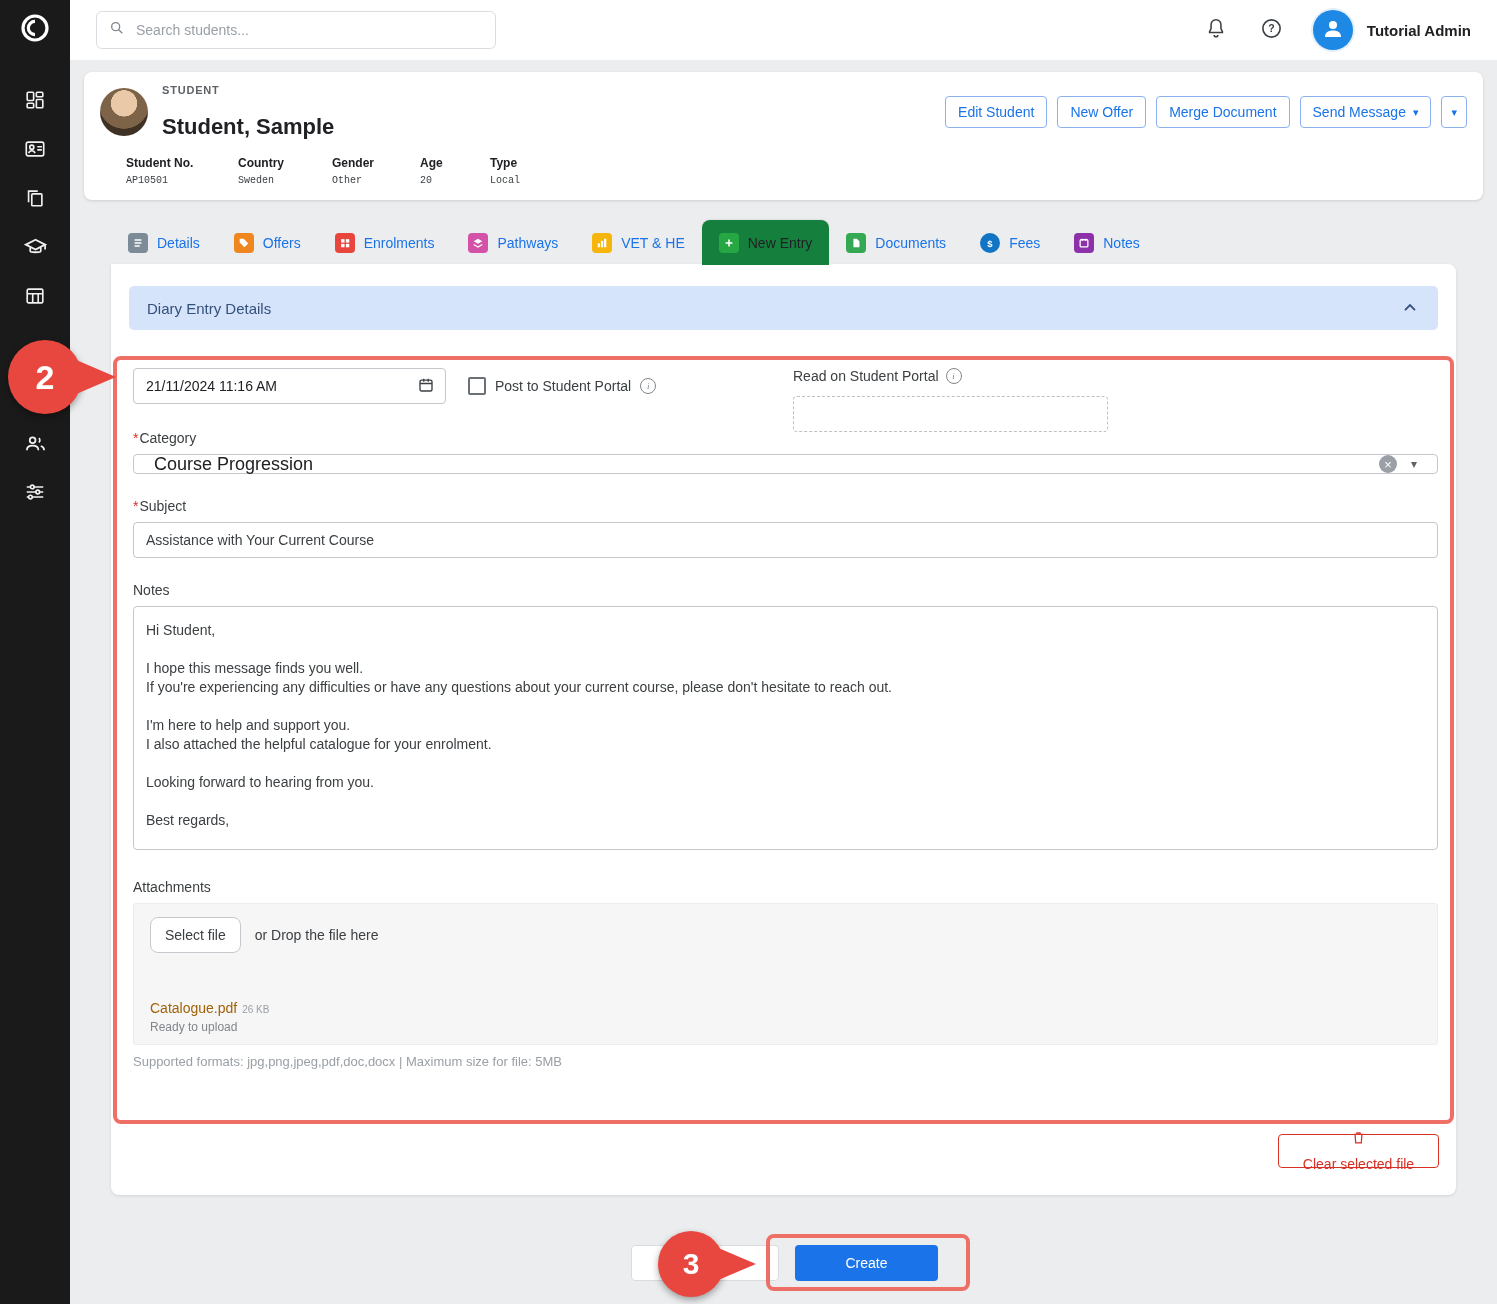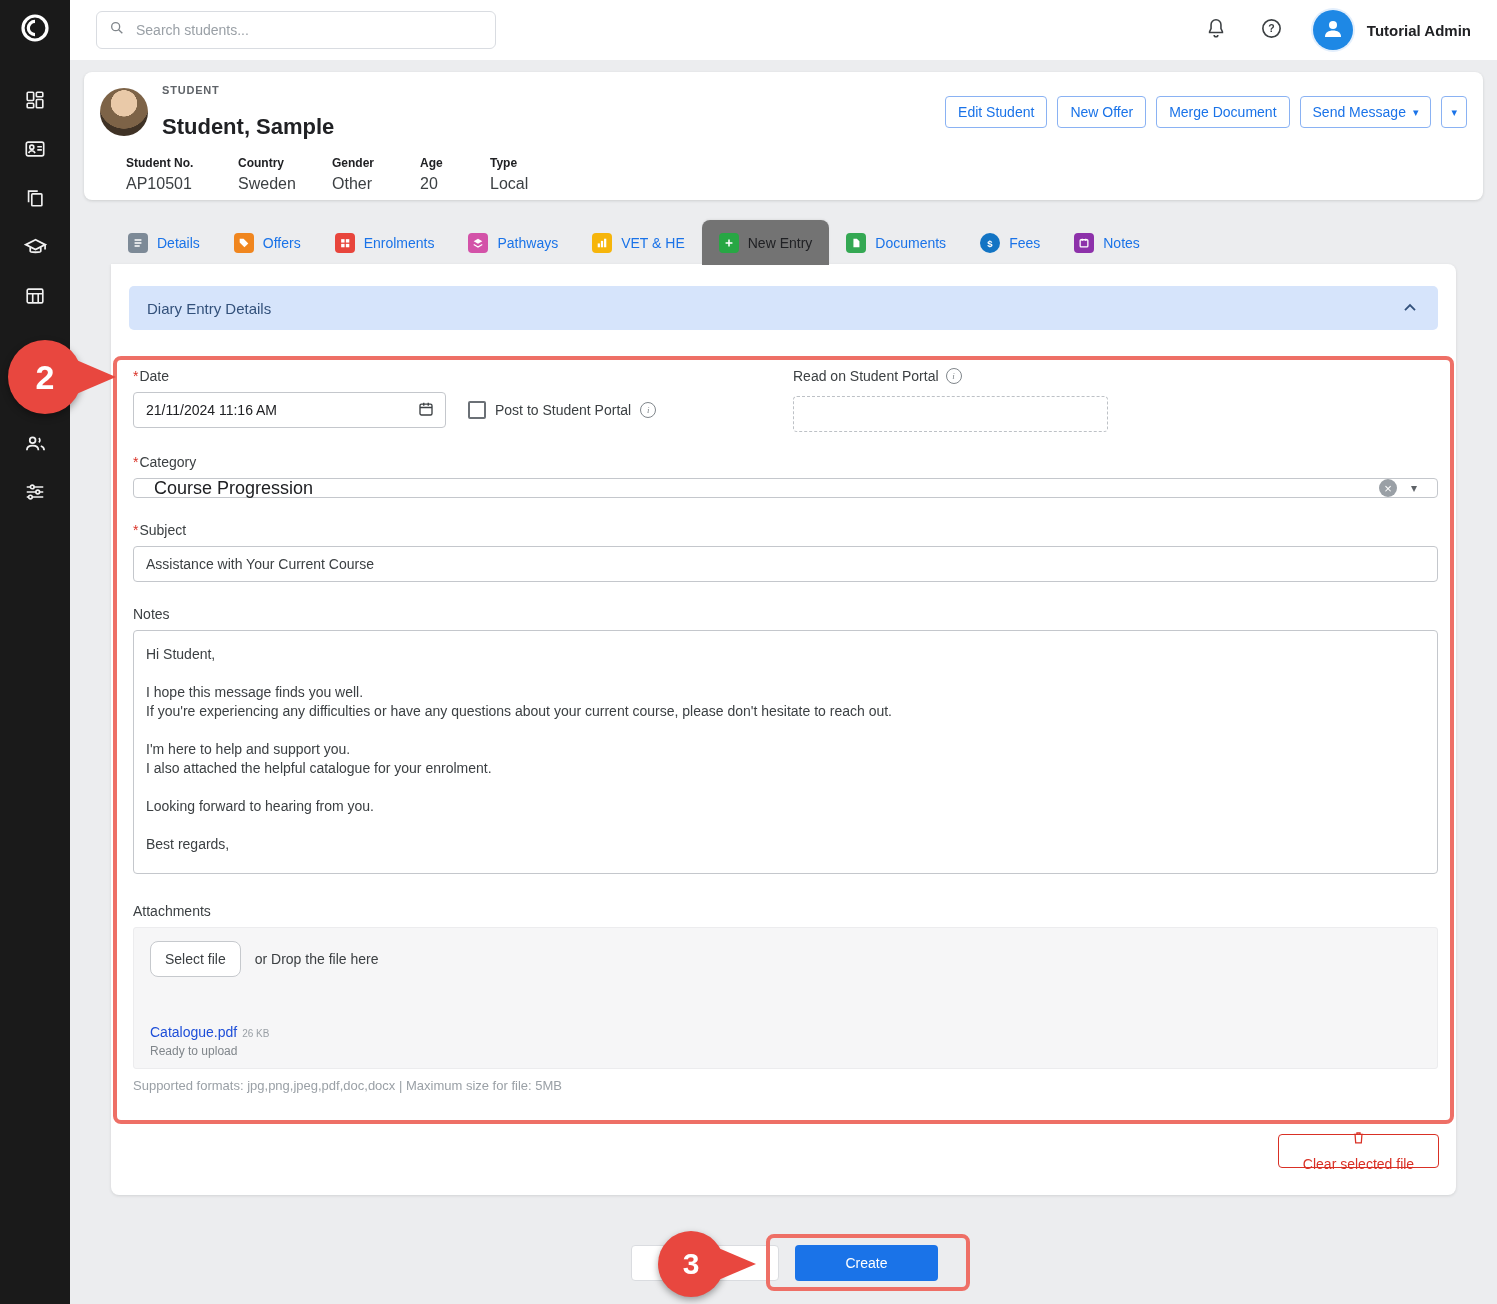--- a/index.html
+++ b/index.html
@@ -26,26 +26,26 @@
   .stu-avatar{width:48px;height:48px;border-radius:50%;background:radial-gradient(circle at 50% 32%,#e9c9a8 0 32%,#7d6347 33% 62%,#3f3225 63% 100%);flex:none;}
   .stu-kind{font-size:11px;letter-spacing:.8px;color:#5f6368;font-weight:bold;}
   .stu-name{font-size:22px;font-weight:bold;color:#202124;margin-top:18px;}
   .sc-actions{margin-left:auto;display:flex;align-items:center;gap:10px;}
   .btn-outline{border:1px solid #8ab2f3;color:#1a73e8;background:#fff;border-radius:4px;height:32px;padding:0 12px;font-size:14px;display:inline-flex;align-items:center;gap:7px;cursor:pointer;font-family:inherit;}
   .caret::after{content:"▾";font-size:11px;line-height:1;}
   .btn-caret-only{padding:0 9px;}
   .sc-info{display:flex;margin-top:16px;padding-left:26px;}
   .info-block{display:flex;flex-direction:column;gap:5px;}
   .info-label{font-size:12px;font-weight:bold;color:#202124;}
-  .info-value{font-size:16px;color:#3c4043;}
+  .info-value{font-size:10px;color:#3c4043;font-family:Liberation Mono, monospace;}
   .iw1{width:112px}.iw2{width:94px}.iw3{width:88px}.iw4{width:70px}
   
   .tabs{position:absolute;left:111px;top:220px;height:45px;display:flex;align-items:stretch;z-index:3;}
   .tab{display:flex;align-items:center;gap:9px;padding:0 17px;font-size:14px;color:#1a73e8;cursor:pointer;}
-  .tab.active{background:#737373;border-radius:8px 8px 0 0;color:#202124;box-shadow:0 -1px 2px rgba(60,64,67,.08);}
+  .tab.active{background:#15803d;border-radius:8px 8px 0 0;color:#202124;box-shadow:0 -1px 2px rgba(60,64,67,.08);}
   .tab-ic{width:20px;height:20px;border-radius:4px;display:flex;align-items:center;justify-content:center;flex:none;}
   .tab-ic.round{border-radius:50%;}
   
   .main-card{position:absolute;left:111px;top:264px;width:1345px;height:931px;background:#fff;border-radius:0 8px 8px 8px;box-shadow:0 1px 3px rgba(60,64,67,.15);z-index:2;}
   .panel-header{position:absolute;left:129px;top:286px;width:1309px;height:44px;background:#d6e4fb;border-radius:5px;display:flex;align-items:center;padding:0 18px;box-sizing:border-box;font-size:15px;color:#33517b;cursor:pointer;z-index:3;}
   .panel-header .chev{margin-left:auto;display:flex;}
   
   .form{position:absolute;left:133px;top:352px;width:1305px;z-index:3;}
   .f-label{font-size:14px;color:#3c4043;}
   .required::before{content:"*";color:#d93025;margin-right:1px;}
@@ -70,21 +70,21 @@
   .lbl-sub{margin-top:24px;}
   .text-input{margin-top:8px;width:100%;height:36px;border:1px solid #c4c7cc;border-radius:4px;padding:0 12px;box-sizing:border-box;font-size:14px;color:#3c4043;font-family:inherit;outline:none;display:block;}
   .lbl-notes{margin-top:24px;}
   .notes-area{margin-top:8px;width:100%;height:244px;border:1px solid #c4c7cc;border-radius:4px;padding:14px 12px;box-sizing:border-box;font-size:14px;line-height:19px;color:#3c4043;font-family:inherit;resize:none;outline:none;display:block;}
   .lbl-att{margin-top:29px;}
   .dropzone{margin-top:8px;height:142px;background:#f6f6f7;border:1px solid #ececee;border-radius:3px;box-sizing:border-box;padding:13px 16px;}
   .dz-top{display:flex;align-items:center;gap:14px;}
   .btn-select{height:36px;background:#fff;border:1px solid #c6c9cd;border-radius:8px;padding:0 14px;font-size:14px;color:#3c4043;cursor:pointer;font-family:inherit;}
   .dz-hint{font-size:14px;color:#3c4043;}
   .file-block{margin-top:46px;}
-  .file-name{font-size:14px;color:#1d4ed8;}
+  .file-name{font-size:14px;color:#a16207;}
   .file-size{font-size:10px;color:#9aa0a6;margin-left:5px;}
   .file-status{font-size:12px;color:#80868b;margin-top:3px;}
   .formats-note{margin-top:9px;font-size:13px;color:#9aa0a6;}
   
   .btn-clear-file{position:absolute;left:1278px;top:1134px;width:161px;height:34px;background:#fff;border:1px solid #d93025;border-radius:4px;color:#d93025;font-size:14px;display:flex;align-items:center;justify-content:center;gap:8px;cursor:pointer;z-index:6;box-sizing:border-box;font-family:inherit;flex-direction:column;}
   .btn-cancel{position:absolute;left:631px;top:1245px;width:148px;height:36px;background:#fff;border:1px solid #dadce0;border-radius:4px;cursor:pointer;z-index:3;}
   .btn-create{position:absolute;left:795px;top:1245px;width:143px;height:36px;background:#1a73e8;border:none;border-radius:4px;color:#fff;font-size:14px;cursor:pointer;z-index:6;font-family:inherit;}
   
   .hl{position:absolute;border:4px solid #ee6f66;border-radius:8px;pointer-events:none;z-index:20;box-sizing:border-box;}
   .hl-form{left:113px;top:356px;width:1341px;height:768px;}
@@ -339,21 +339,20 @@
   <span>Diary Entry Details</span>
   <span class="chev">
       <svg viewBox="0 0 24 24" width="20">
         <polyline points="6,14.5 12,8.5 18,14.5" fill="none" stroke="#33517b" stroke-width="2.2"></polyline>
       </svg>
     </span>
 </div>
 
 <div class="form">
   <div class="row1">
-    <div class="f-label required">Date</div>
     <div class="date-row">
       <div class="date-input">
         <span class="dval">21/11/2024 11:16 AM</span>
         <span><svg viewBox="0 0 24 24" width="18">
               <g fill="none" stroke="#3c4043" stroke-width="1.8">
                 <rect x="4" y="5.5" width="16" height="14.5" rx="2"></rect>
                 <path d="M4 10h16M9 3.5v4M15 3.5v4"></path>
               </g>
             </svg></span>
       </div>

